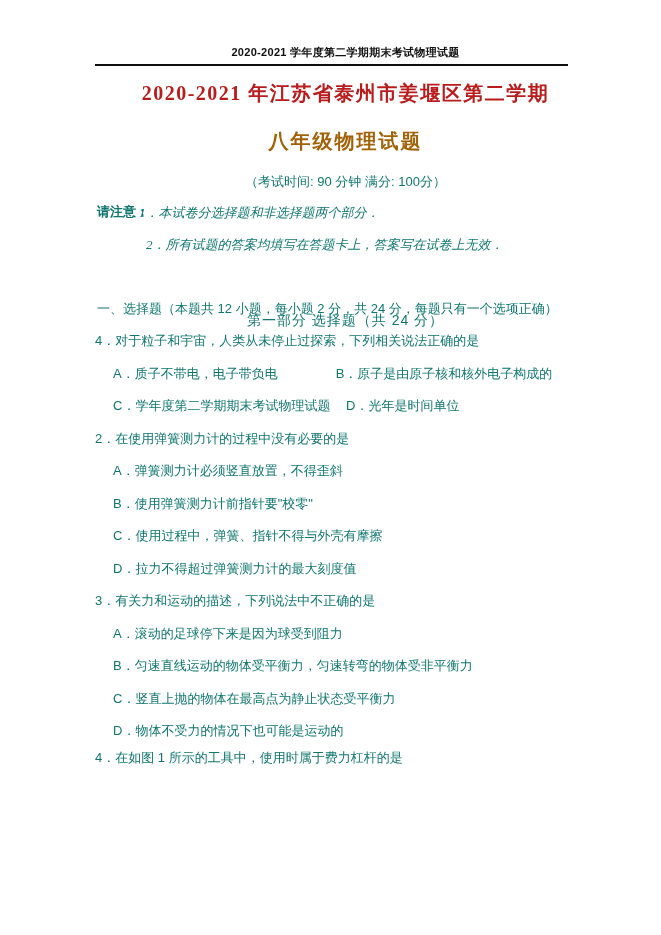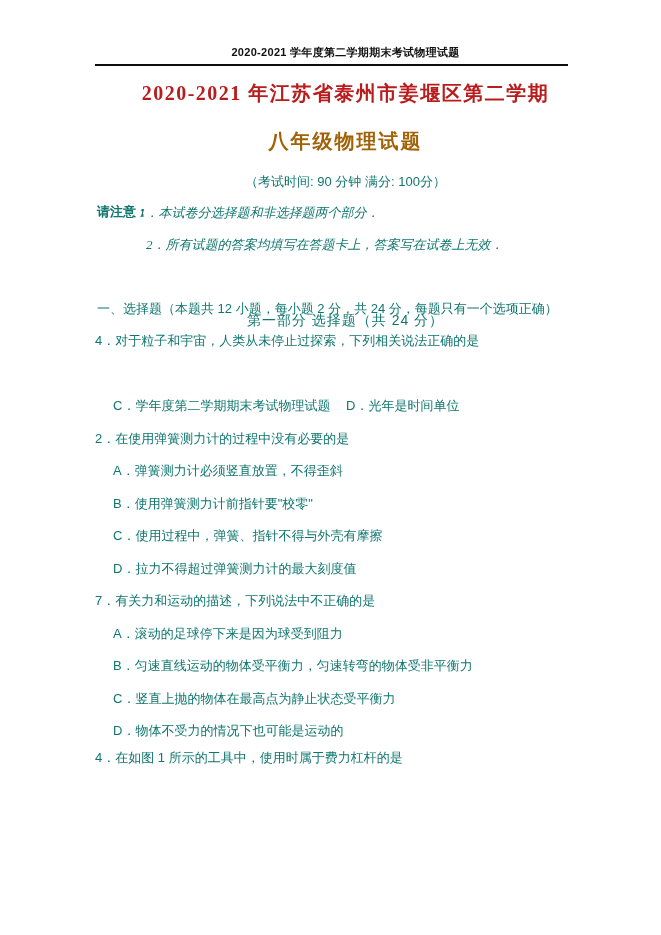--- a/index.html
+++ b/index.html
@@ -118,32 +118,36 @@
   <div class="line centered exam-meta">（考试时间: 90 分钟 满分: 100分）</div>
 
   <div class="line notice-label">请注意：</div>
   <div class="line notice-item-1">1．本试卷分选择题和非选择题两个部分．</div>
   <div class="line notice-item-2">2．所有试题的答案均填写在答题卡上，答案写在试卷上无效．</div>
 
   <div class="line centered part-heading">第一部分 选择题（共 24 分）</div>
   <div class="line section-intro">一、选择题（本题共 12 小题，每小题 2 分，共 24 分，每题只有一个选项正确）</div>
 
   <div class="line stem q1-stem">4．对于粒子和宇宙，人类从未停止过探索，下列相关说法正确的是</div>
+  <div class="line opt q1-row-ab">
+    <span class="opt-col-a">A．质子不带电，电子带负电</span>
+    <span>B．原子是由原子核和核外电子构成的</span>
+  </div>
   <div class="line opt q1-row-cd">
     <span class="opt-gap">C．学年度第二学期期末考试物理试题</span>
     <span>D．光年是时间单位</span>
   </div>
 
   <div class="line stem q2-stem">2．在使用弹簧测力计的过程中没有必要的是</div>
   <div class="line opt q2-a">A．弹簧测力计必须竖直放置，不得歪斜</div>
   <div class="line opt q2-b">B．使用弹簧测力计前指针要"校零"</div>
   <div class="line opt q2-c">C．使用过程中，弹簧、指针不得与外壳有摩擦</div>
   <div class="line opt q2-d">D．拉力不得超过弹簧测力计的最大刻度值</div>
 
-  <div class="line stem q3-stem">7．有关力和运动的描述，下列说法中不正确的是</div>
+  <div class="line stem q3-stem">3．有关力和运动的描述，下列说法中不正确的是</div>
   <div class="line opt q3-a">A．滚动的足球停下来是因为球受到阻力</div>
   <div class="line opt q3-b">B．匀速直线运动的物体受平衡力，匀速转弯的物体受非平衡力</div>
   <div class="line opt q3-c">C．竖直上抛的物体在最高点为静止状态受平衡力</div>
   <div class="line opt q3-d">D．物体不受力的情况下也可能是运动的</div>
 
   <div class="line stem q4-stem">4．在如图 1 所示的工具中，使用时属于费力杠杆的是</div>
 
 </div>
 
 </body></html>

